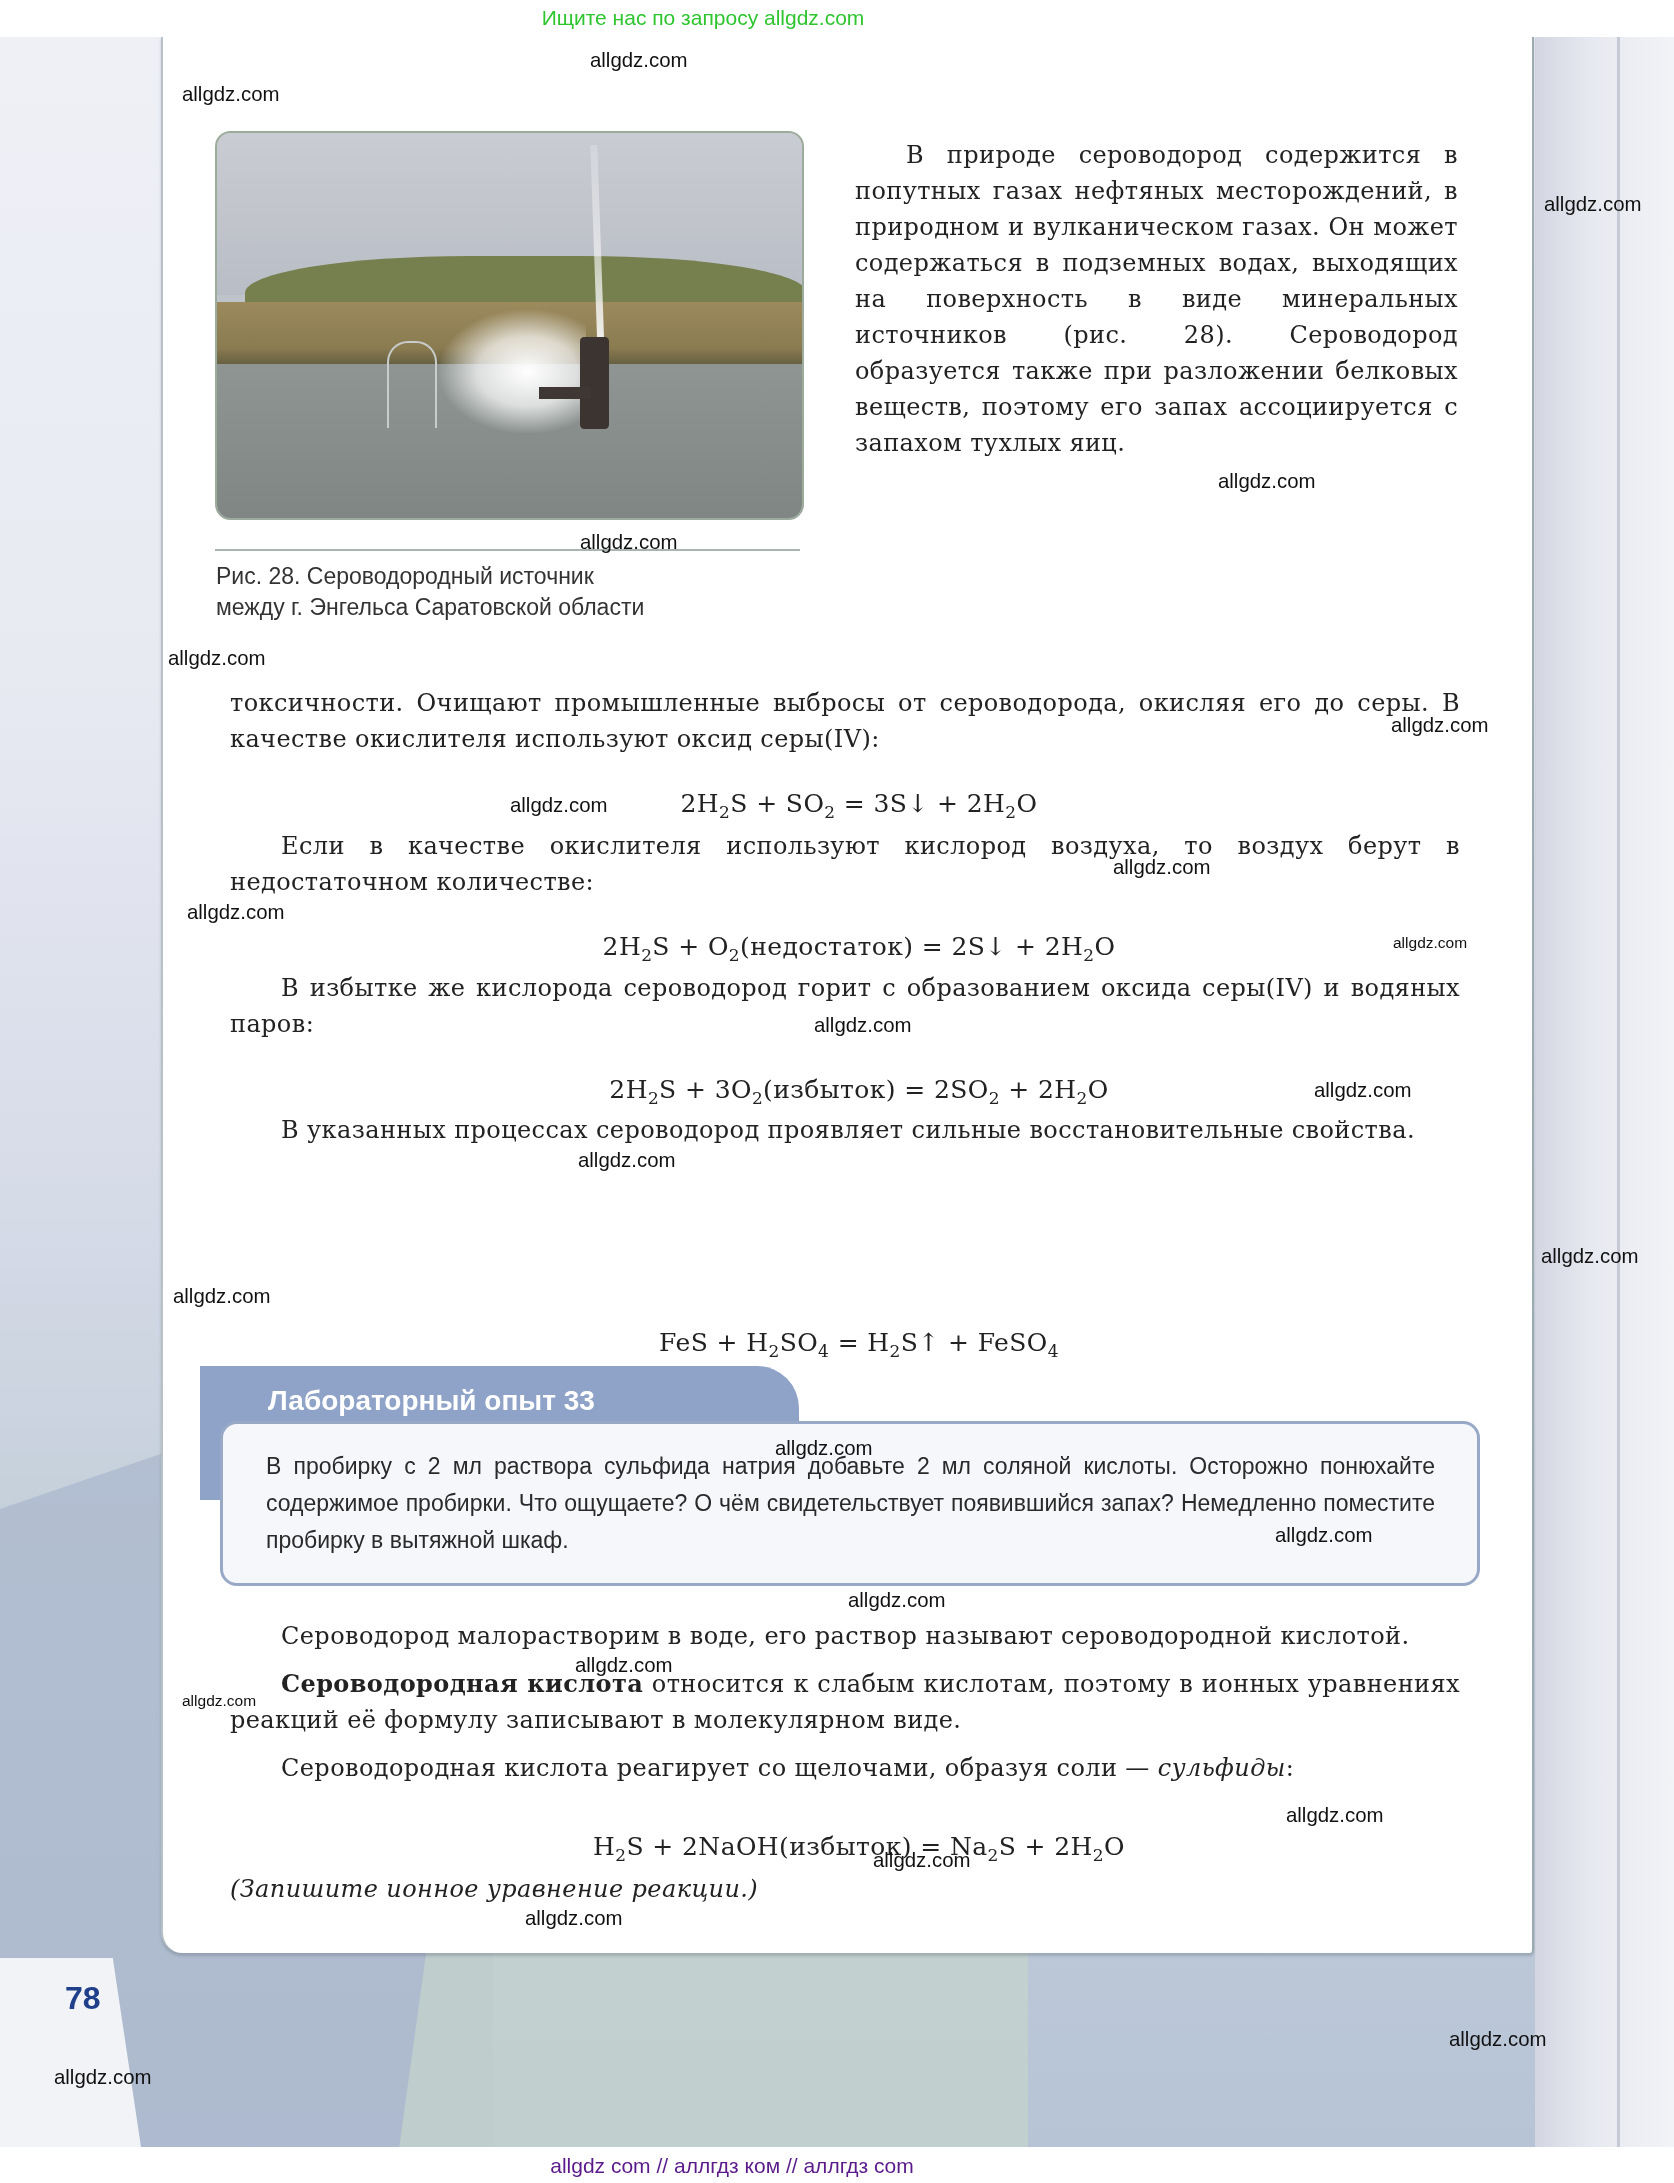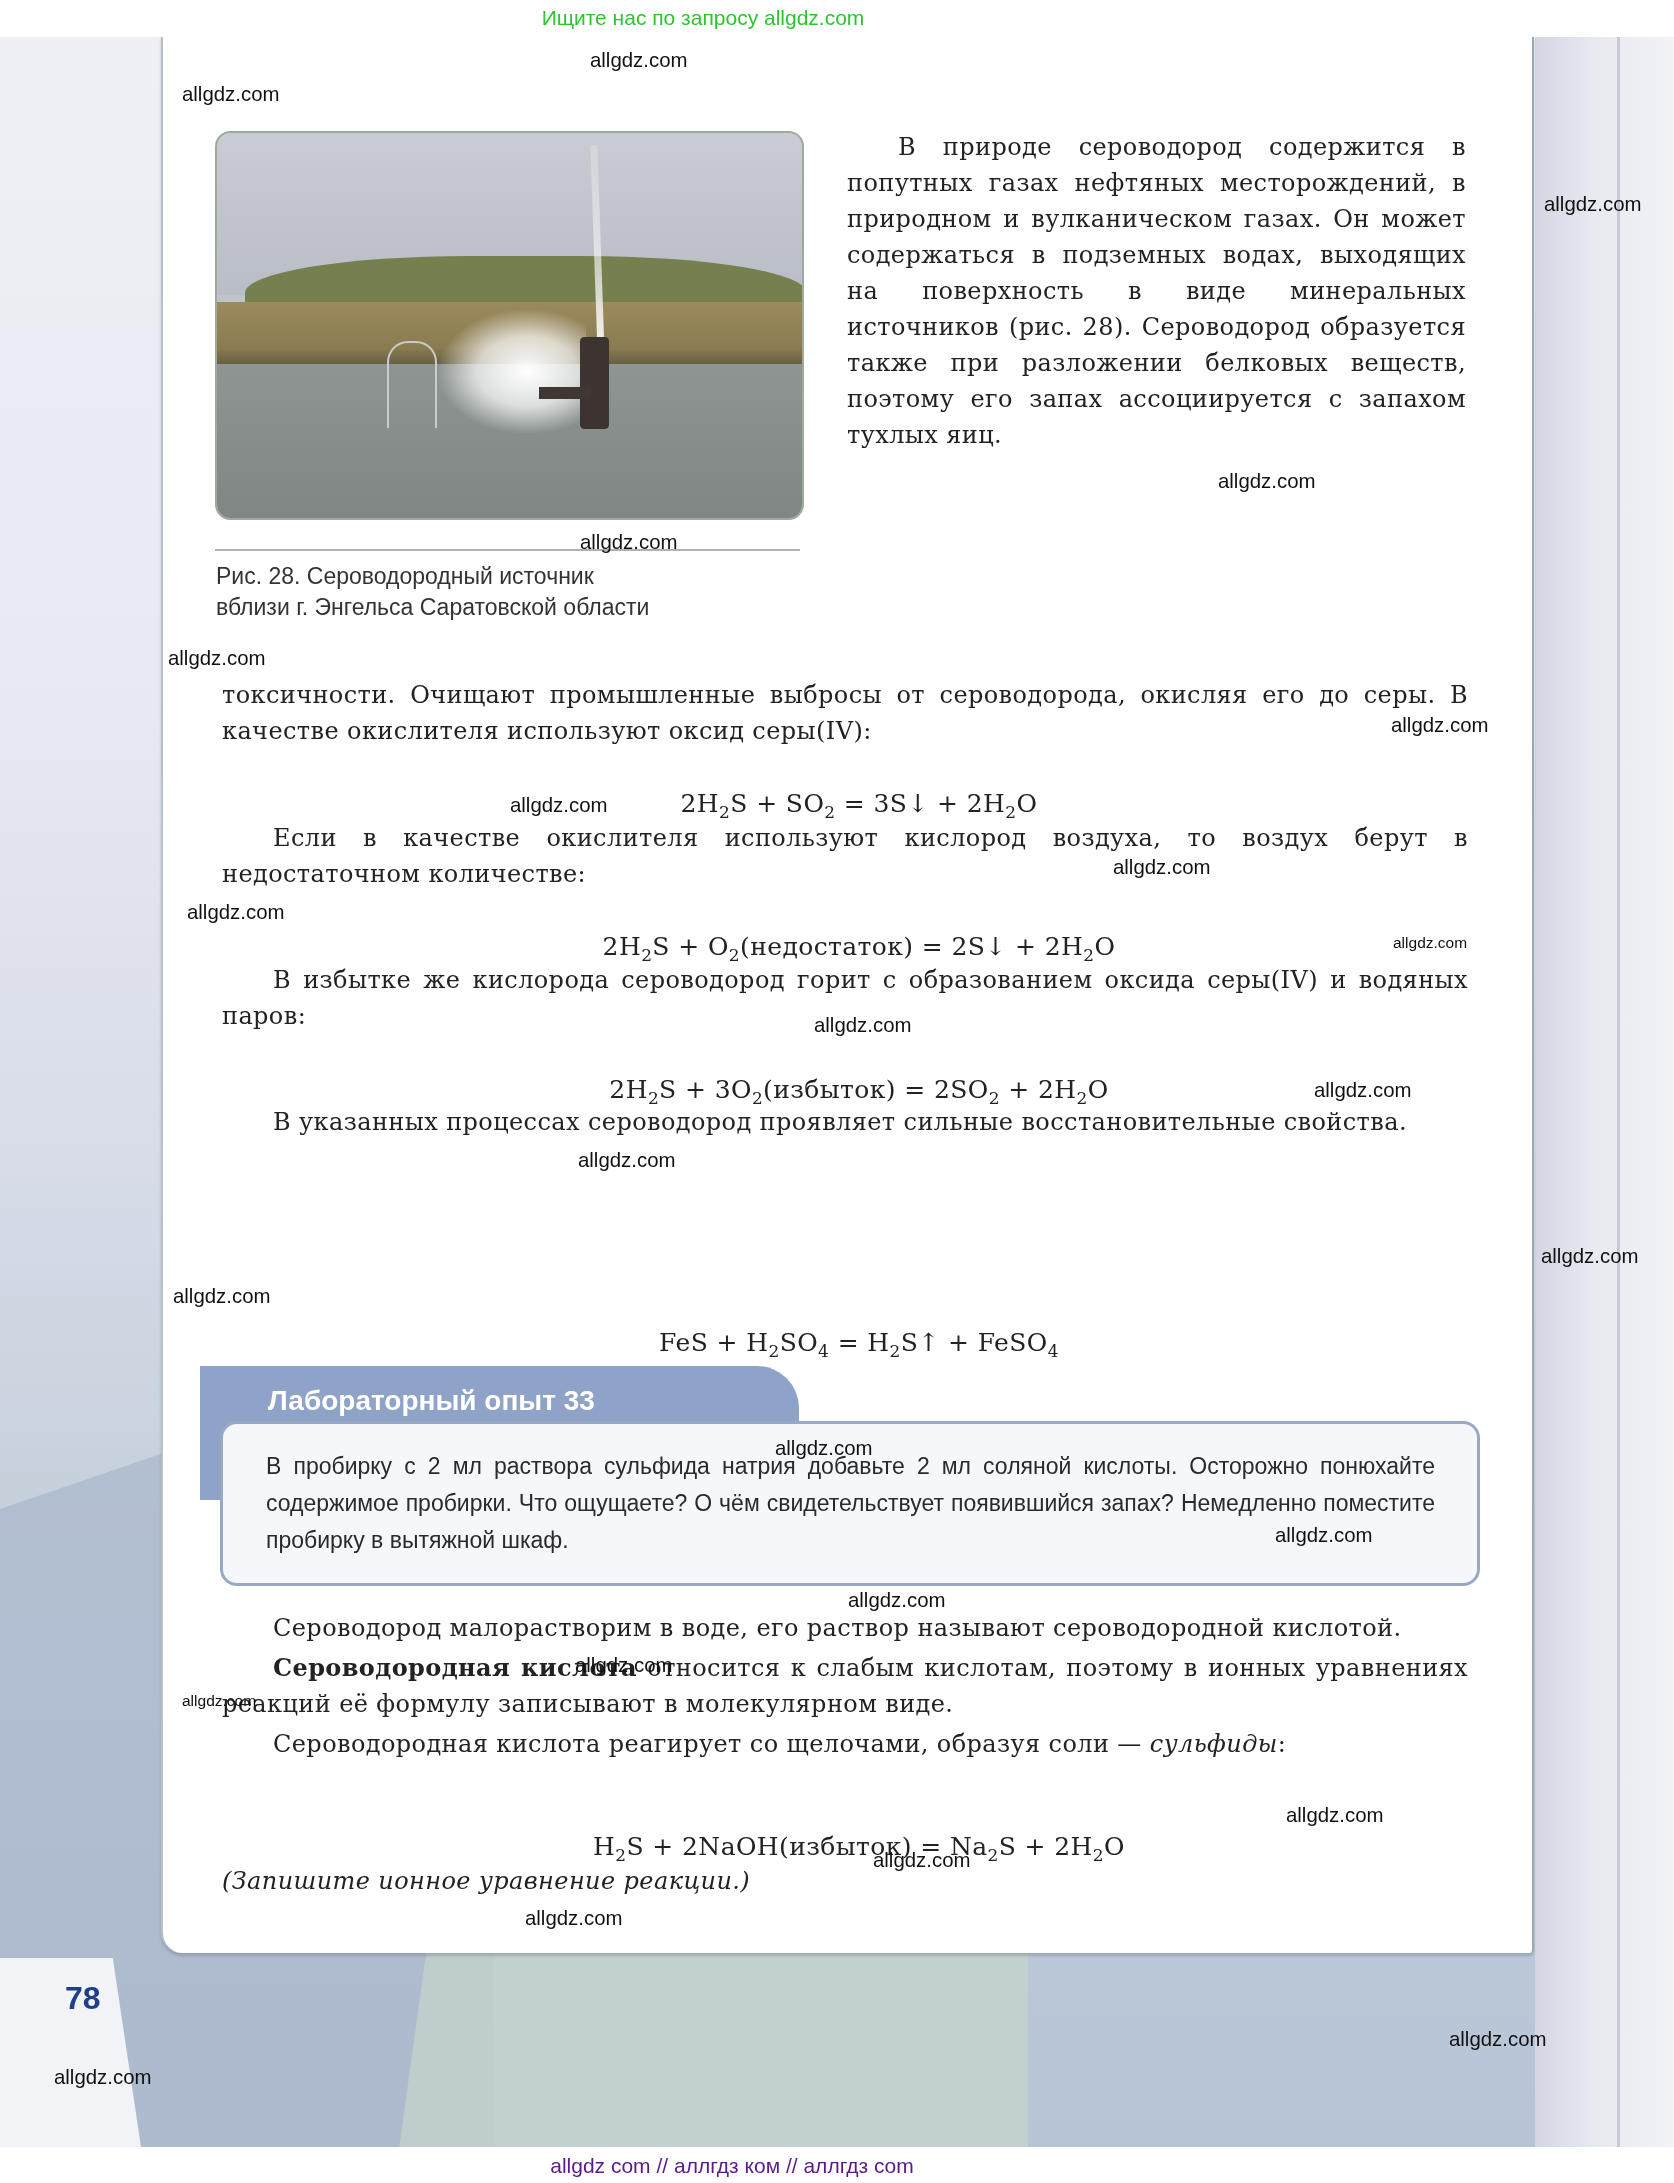--- a/index.html
+++ b/index.html
@@ -81,21 +81,21 @@
     position: absolute; left: 215px; top: 549px; width: 585px; height: 2.1px; background: #a9b6b0;
   }
   .caption {
     position: absolute; left: 216px; top: 561px; width: 585px;
     font-family: "Liberation Sans", sans-serif; font-size: 23px; line-height: 31px; color: #333;
   }
   .body-text {
     position: absolute; color: #222; font-size: 24px; line-height: 36px;
     text-align: justify; letter-spacing: 0.4px;
   }
-  .body-text p { margin: 4px; text-indent: 51px; }
+  .body-text p { margin: 12px; text-indent: 51px; }
   .body-text p.noindent { text-indent: 0; }
   .eq {
     position: absolute; left: 232px; width: 1254px; text-align: center;
     font-size: 25px; color: #222; letter-spacing: 0.4px; margin-top: 28px;
   }
   .eq sub { font-size: 17px; vertical-align: -5.6px; line-height: 0; }
   .lab-tab {
     position: absolute; left: 200px; top: 1366px; width: 599px; height: 134px;
     background: #8ea3c7; border-top-right-radius: 42px;
   }
@@ -148,21 +148,21 @@
   <div class="water"></div>
   <div class="jet"></div>
   <div class="spray"></div>
   <div class="pump"></div>
   <div class="pipe"></div>
   <div class="ladder"></div>
 </div>
 <div class="caption-rule"></div>
 <div class="caption">
   <div>Рис. 28. Сероводородный источник</div>
-  <div>вблизи г. Энгельса Саратовской области</div>
+  <div>между г. Энгельса Саратовской области</div>
 </div>
 
 <div class="body-text" style="left:843px; top:125px; width:627px;">
   <p>В природе сероводород содержится в попутных газах нефтяных месторождений, в природном и вулканическом газах. Он может содержаться в подземных водах, выходящих на поверхность в виде минеральных источников (рис. 28). Сероводород образуется также при разложении белковых веществ, поэтому его запах ассоциируется с запахом тухлых яиц.</p>
 </div>
 
 <div class="body-text" style="left:218px; top:673px; width:1254px;">
   <p class="noindent">токсичности. Очищают промышленные выбросы от сероводорода, окисляя его до серы. В качестве окислителя используют оксид серы(IV):</p>
 </div>
 

